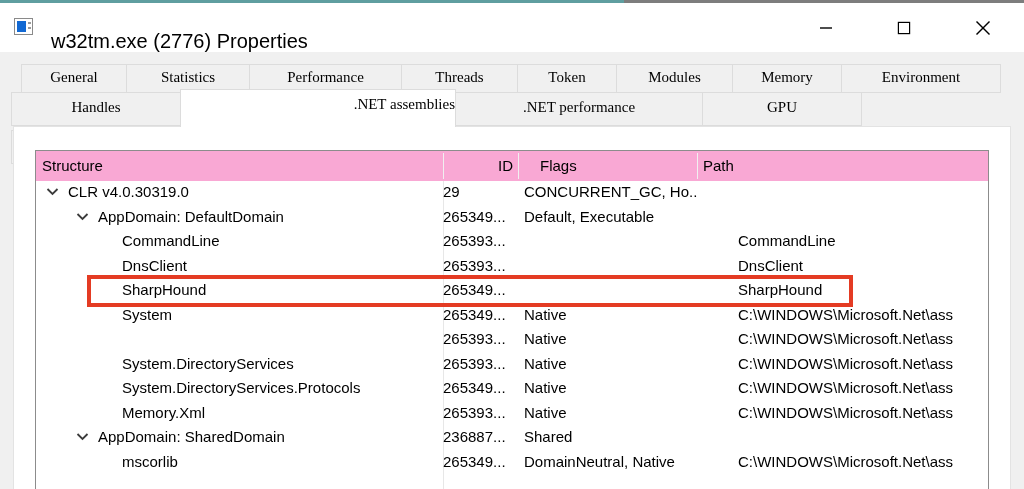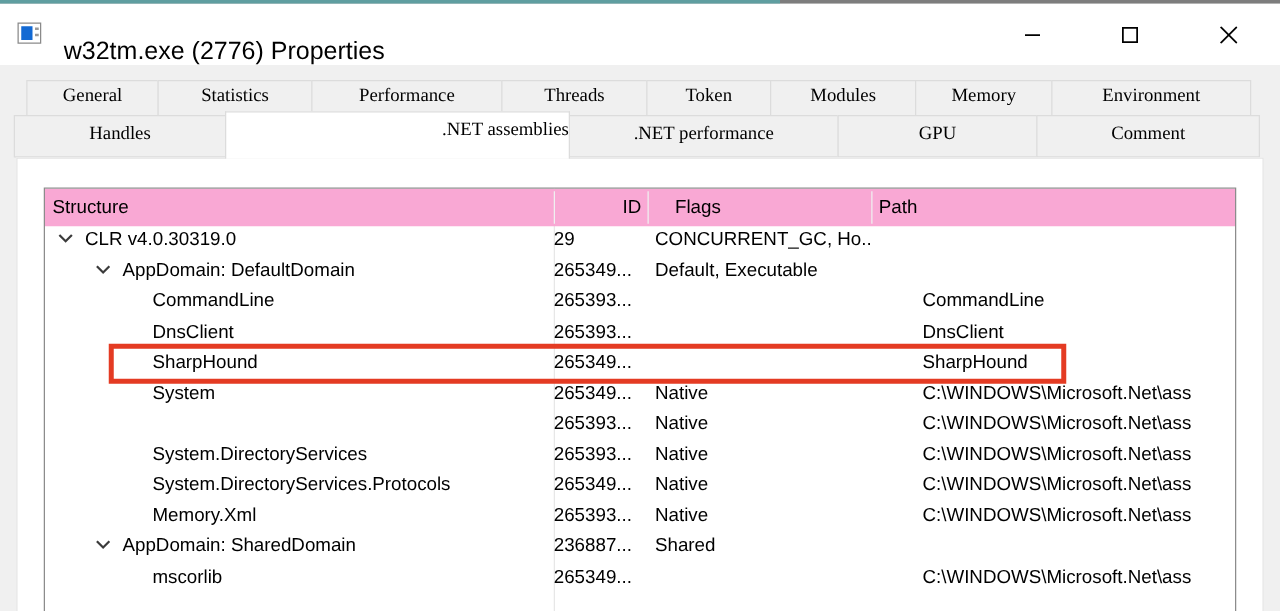--- a/index.html
+++ b/index.html
@@ -92,21 +92,21 @@
   </button>
   <button class="winbtn" id="btn-close">
     <svg width="14" height="14">
       <line x1="0.5" y1="0.5" x2="13.5" y2="13.5" stroke="#000" stroke-width="1.4"></line>
       <line x1="13.5" y1="0.5" x2="0.5" y2="13.5" stroke="#000" stroke-width="1.4"></line>
     </svg>
   </button>
 </div>
 
 <div class="tabrow" id="tabrow1"><div class="tab" style="width: 106px;">General</div><div class="tab" style="width: 124px;">Statistics</div><div class="tab" style="width: 153px;">Performance</div><div class="tab" style="width: 117px;">Threads</div><div class="tab" style="width: 100px;">Token</div><div class="tab" style="width: 117px;">Modules</div><div class="tab" style="width: 110px;">Memory</div><div class="tab" style="width: 160px;">Environment</div></div>
-<div class="tabrow" id="tabrow2"><div class="tab" style="width: 170px;">Handles</div><div class="tab active" style="width: 276px; text-align: right;">.NET assemblies</div><div class="tab" style="width: 216px;">.NET performance</div><div class="tab" style="width: 160px;">GPU</div><div class="tab" style="width: 179px;">Comment</div></div>
+<div class="tabrow" id="tabrow2"><div class="tab" style="width: 170px;">Handles</div><div class="tab active" style="width: 276px; text-align: right;">.NET assemblies</div><div class="tab" style="width: 248px;">.NET performance</div><div class="tab" style="width: 160px;">GPU</div><div class="tab" style="width: 179px;">Comment</div></div>
 
 <div id="page">
 </div>
 
 <div id="listview">
   <div class="col-divider" id="divider-structure" style="left: 407px;"></div>
   <div id="lv-header">
       <div class="hcell" style="left: 0px; width: 407px; text-align: left; padding-left: 6px;">Structure</div>
       <div class="hcell" style="left: 407px; width: 75px; text-align: right; padding-left: 0px; padding-right: 5px;">ID</div>
       <div class="hdr-sep" style="left: 407px;"></div>
@@ -184,16 +184,17 @@
         <div class="cell c-structure" style="padding-left: 40px;"><span class="expander"><svg width="13" height="9">
               <polyline points="1.5,2 6.5,7 11.5,2" fill="none" stroke="#3b3b3b" stroke-width="1.8"></polyline>
             </svg></span><span>AppDomain: SharedDomain</span></div>
         <div class="cell c-id">236887...</div>
         <div class="cell c-flags">Shared</div>
         <div class="cell c-path"></div>
       </div>
       <div class="lv-row">
         <div class="cell c-structure" style="padding-left: 86px;"><span>mscorlib</span></div>
         <div class="cell c-id">265349...</div>
+        <div class="cell c-flags">DomainNeutral, Native</div>
         <div class="cell c-path">C:\WINDOWS\Microsoft.Net\ass</div>
       </div>
     </div>
 </div>
 
 </body></html>

